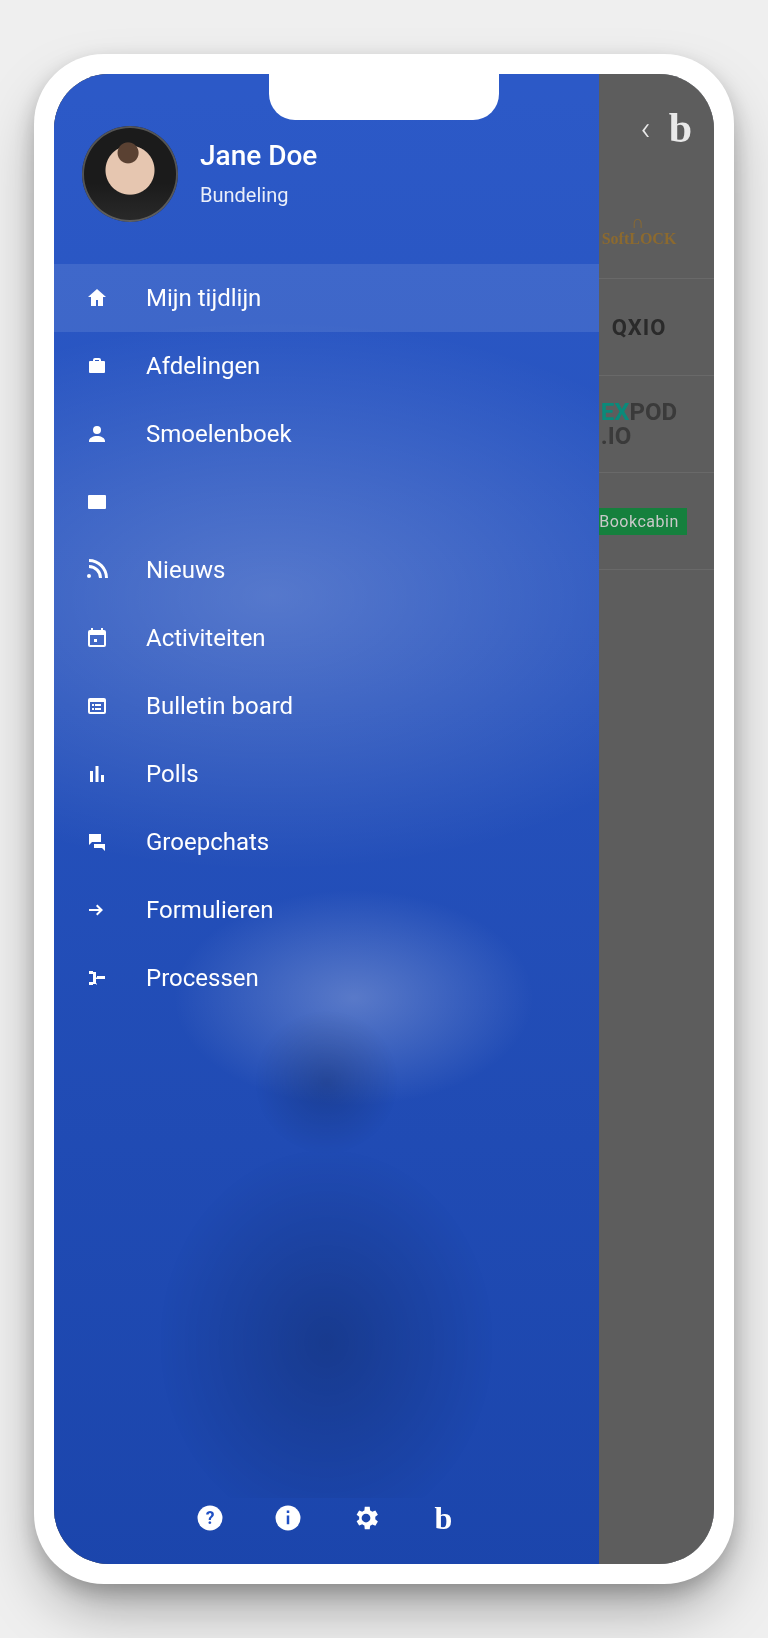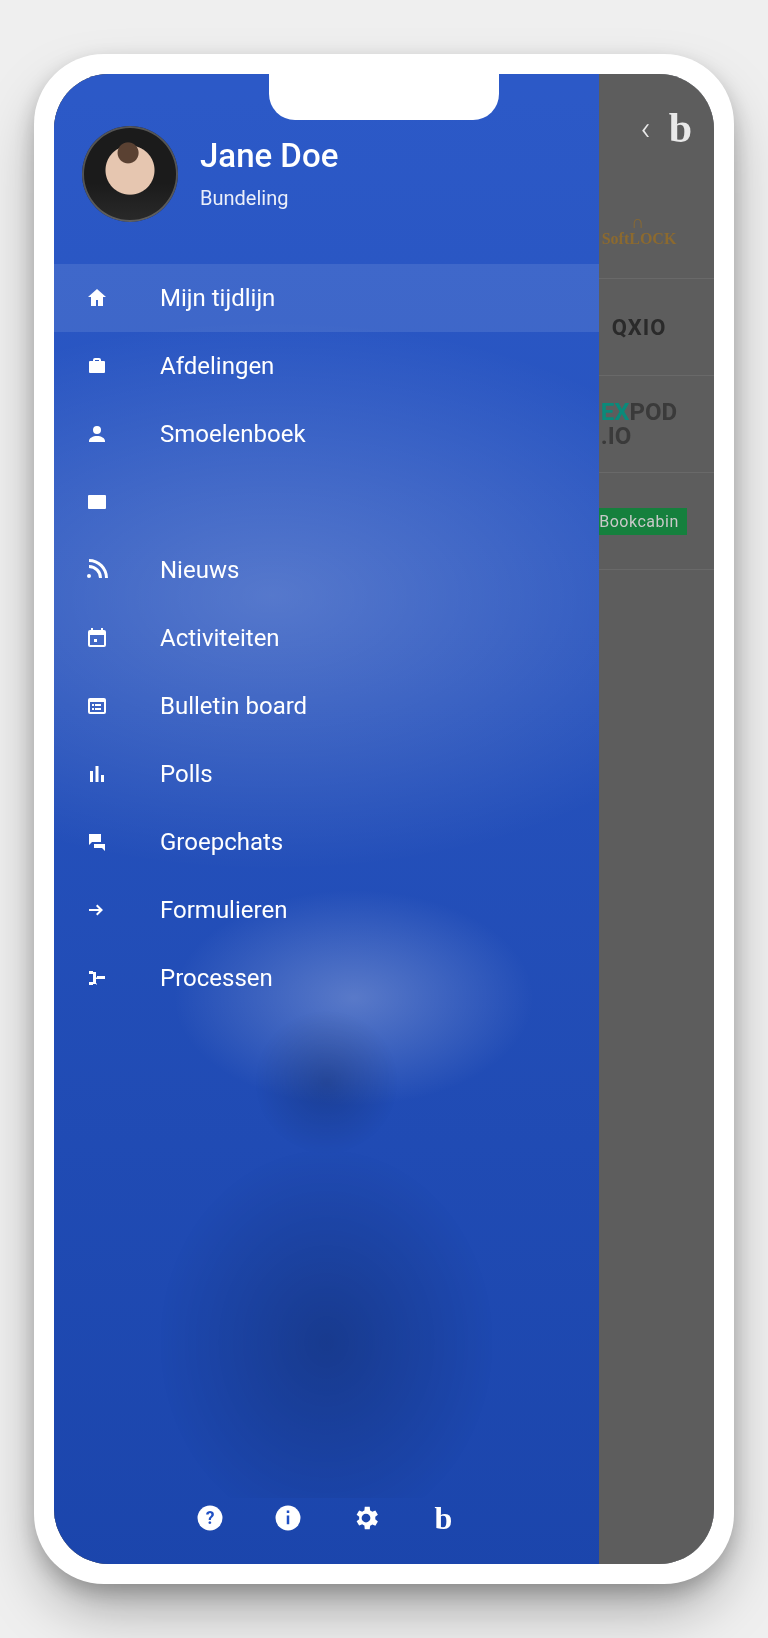--- a/index.html
+++ b/index.html
@@ -35,25 +35,25 @@
     background:
       radial-gradient(120px 120px at 50% 20%, rgba(0,0,0,.5), transparent 60%),
       radial-gradient(260px 300px at 50% 70%, rgba(0,0,0,.55), transparent 65%);}
 
   .profile{display:flex;align-items:center;gap:22px;padding:52px 28px 28px;}
   .avatar{width:96px;height:96px;border-radius:50%;background:
       radial-gradient(circle at 48% 28%, #5a4132 0 10px, transparent 11px),
       radial-gradient(circle at 50% 46%, #e6c6b0 0 24px, transparent 25px),
       linear-gradient(180deg,#1b1b1b 60%,#2a2a2a 100%);
     box-shadow:inset 0 0 0 2px rgba(255,255,255,.25);}
-  .who .name{font-size:33px;font-weight:500;line-height:1.1;}
+  .who .name{font-size:28px;font-weight:500;line-height:1.1;}
   .who .org{font-size:20px;opacity:.9;margin-top:12px;}
 
   .nav{padding-top:14px;}
-  .nav-item{display:flex;align-items:center;gap:48px;padding:0 28px;height:68px;font-size:24px;position:relative;}
+  .nav-item{display:flex;align-items:center;gap:34px;padding:0 28px;height:68px;font-size:24px;position:relative;}
   .nav-item.selected{background:rgba(255,255,255,.10);}
   .nav-item .ic{width:30px;display:flex;justify-content:center;}
   .nav-item svg{width:24px;height:24px;fill:#fff;}
   .nav-item span.lbl{flex:1;}
 
   .bottom{margin-top:auto;height:92px;display:flex;align-items:center;justify-content:center;gap:44px;position:relative;z-index:2;}
   .bottom .bic{width:34px;height:34px;display:flex;align-items:center;justify-content:center;}
   .bottom svg{width:30px;height:30px;fill:#fff;}
   .bottom .blogo2{font-family:Georgia,serif;font-weight:700;font-size:32px;color:#fff;line-height:1;}
 

